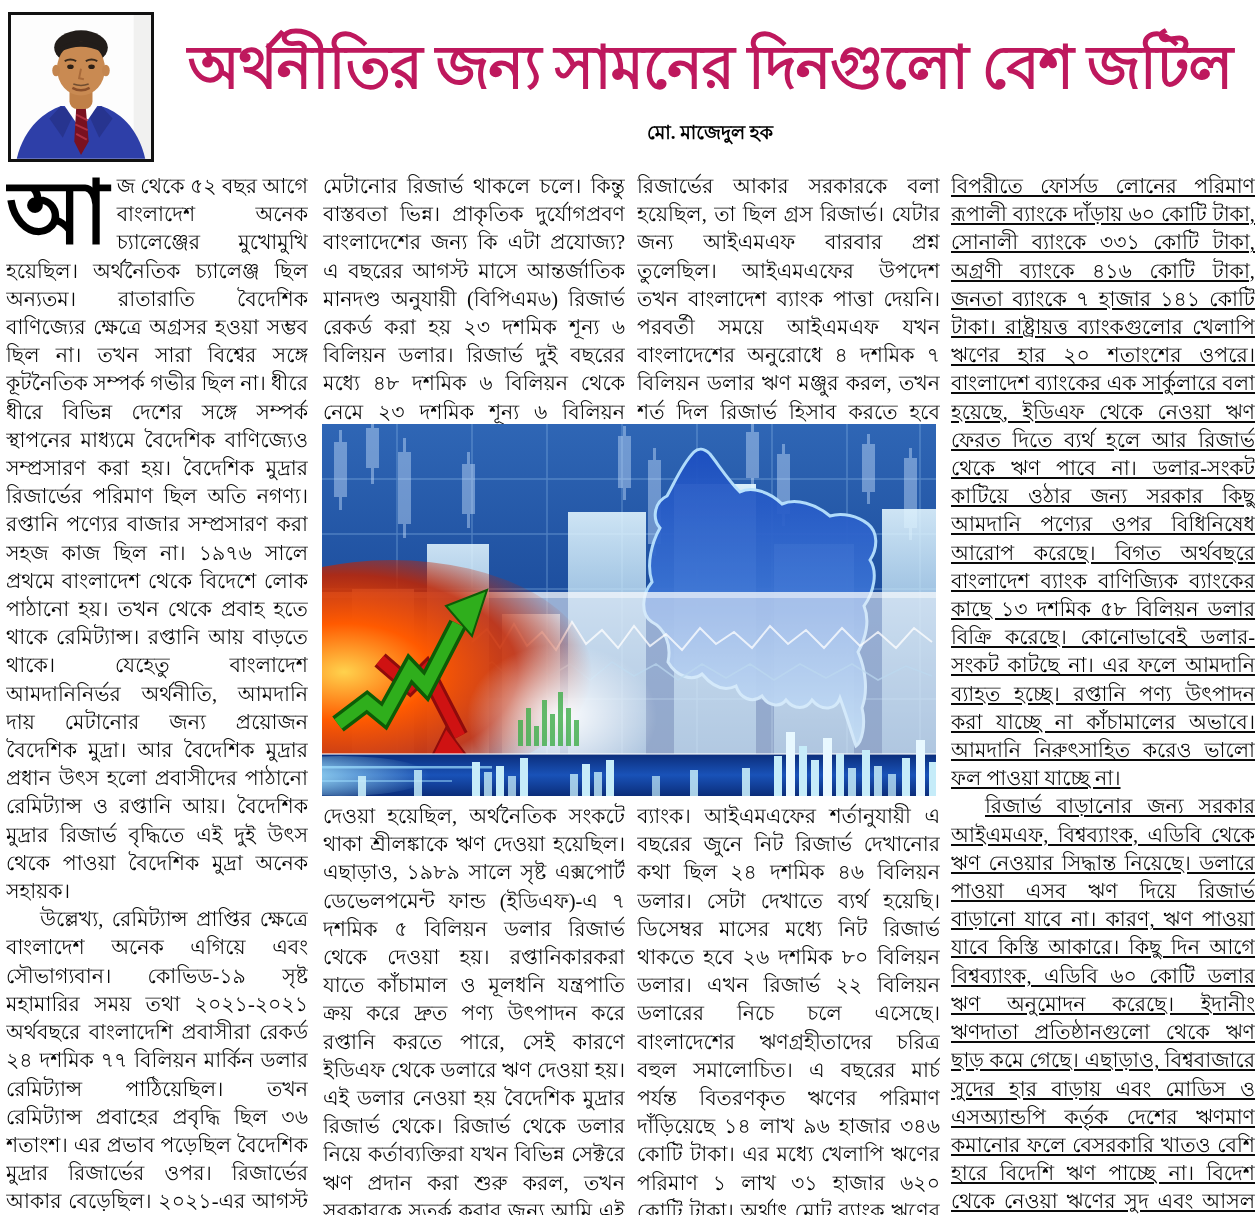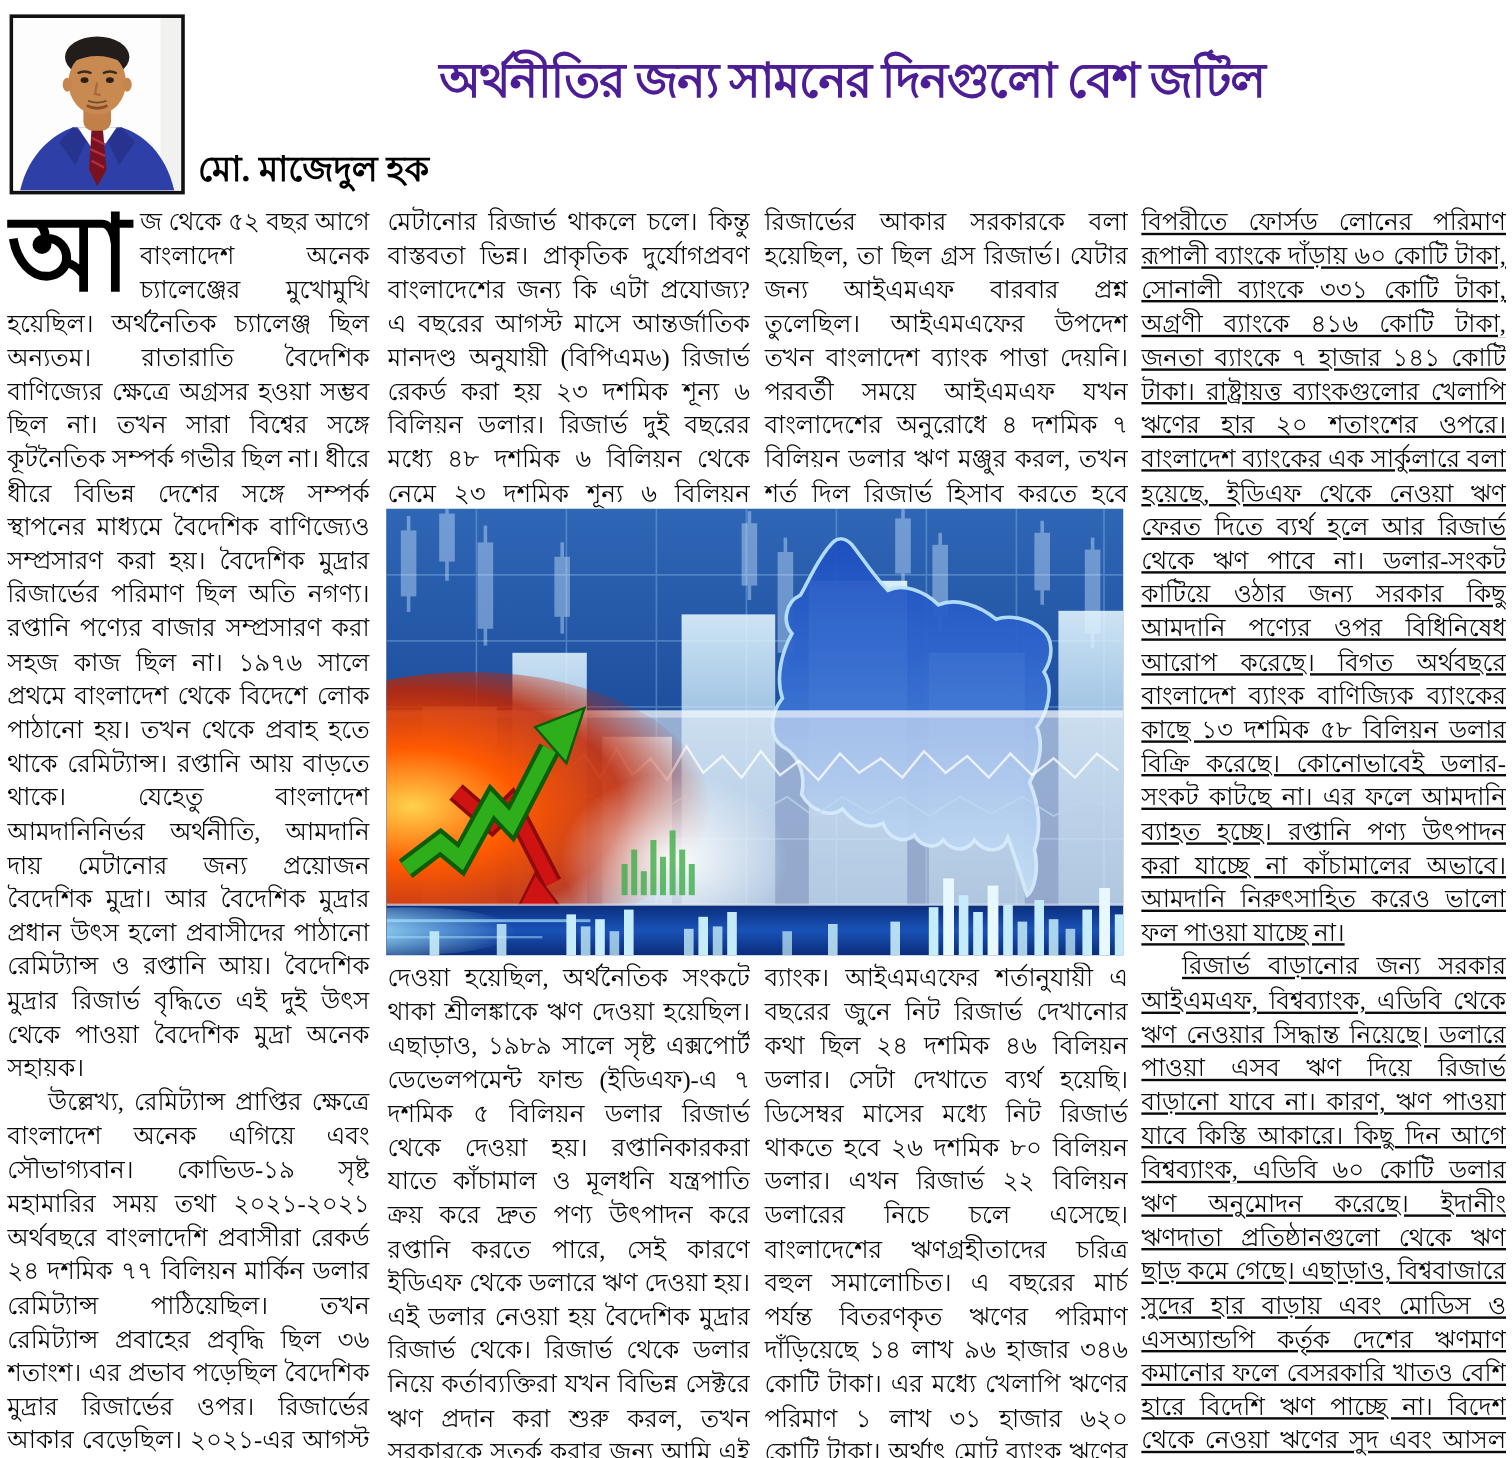--- a/index.html
+++ b/index.html
@@ -10,25 +10,25 @@
     color:#0a0a0a;
   }
   
   .author-photo{
     position:absolute;left:8px;top:12px;width:146px;height:150px;
     border:3px solid #111;background:#fdfdfd;box-sizing:border-box;overflow:hidden;
   }
   .headline{
     position:absolute;left:165px;top:18px;width:1090px;height:100px;
     display:flex;align-items:center;justify-content:center;text-align:center;
-    font-size:40px;line-height:1.05;font-weight:bold;letter-spacing:-1px;color:#4c1d95;
+    font-size:60px;line-height:1.05;font-weight:bold;letter-spacing:-1px;color:#be185d;
   }
   .byline{
-    position:absolute;left:165px;top:118px;width:1090px;
-    font-size:29px;font-weight:bold;color:#000;
+    position:absolute;left:165px;top:118px;width:1090px;text-align:center;
+    font-size:19px;font-weight:bold;color:#000;
   }
   
   .col{
     position:absolute;text-align:justify;
     font-size:20.5px;line-height:28.2px;overflow:hidden;
   }
   .col p{margin:0;}
   .col p.indent{text-indent:34px;}
   #col1{left:6px;top:172px;width:302px;height:1043px;}
   #col2-top{left:323px;top:172px;width:302px;height:252px;}

